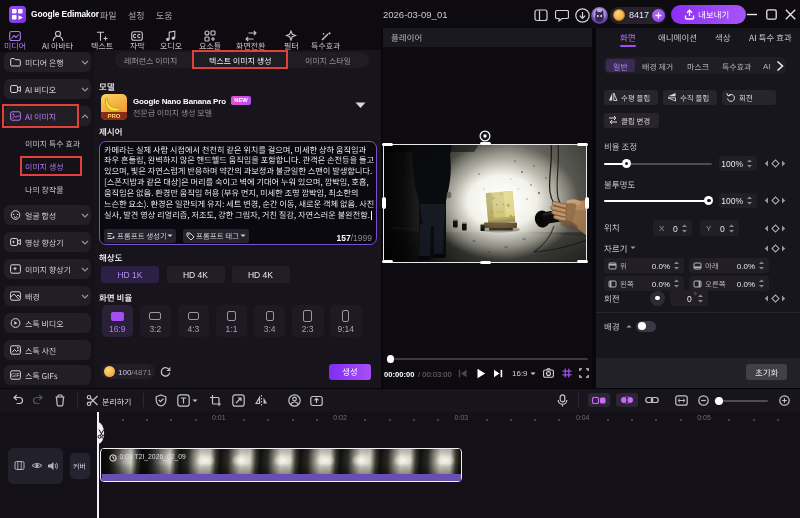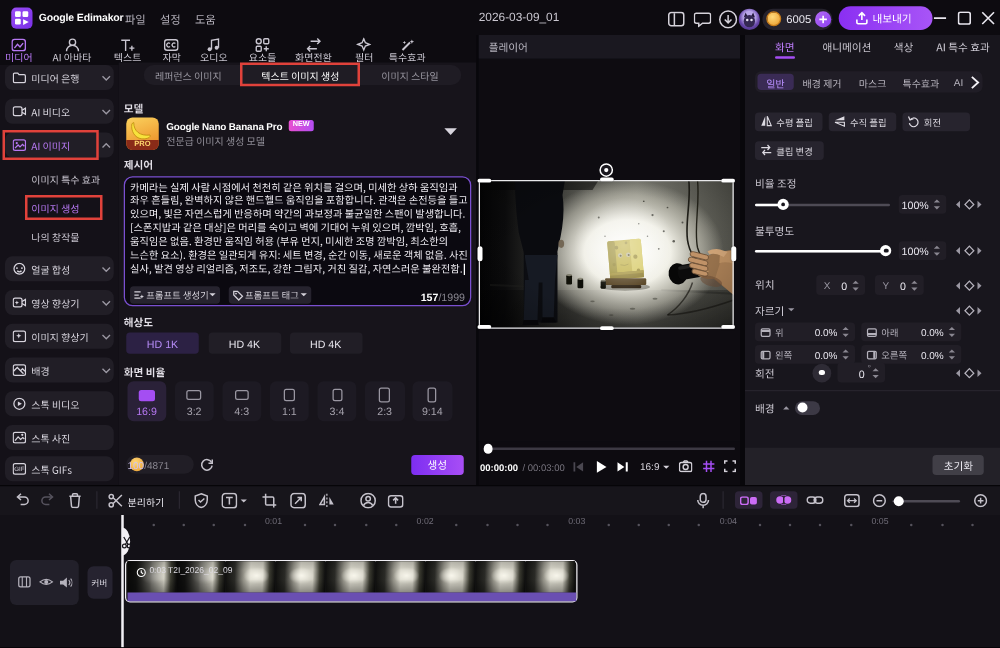--- a/index.html
+++ b/index.html
@@ -34,21 +34,21 @@
     </svg>
     <div style="position:absolute;left:591px;top:7px;width:17px;height:17px;border-radius:50%;background:radial-gradient(circle at 50% 40%,#b9a6e8 0 35%,#6645a8 60%,#3a2a68);"></div>
     <svg style="position:absolute;left:594px;top:9px;" width="11" height="13" viewBox="0 0 11 13">
       <path d="M1 5 L2.5 1 L4 4 Z M10 5 L8.5 1 L7 4 Z" fill="#241a3a"></path>
       <ellipse cx="5.5" cy="8" rx="4.5" ry="5" fill="#342852"></ellipse>
       <circle cx="3.8" cy="7" r="1" fill="#e8e4f2"></circle>
       <circle cx="7.2" cy="7" r="1" fill="#e8e4f2"></circle>
     </svg>
     <div style="position:absolute;left:610px;top:6.5px;width:56px;height:17px;border-radius:9px;background:#25222c;"></div>
     <div style="position:absolute;left:613px;top:9px;width:12px;height:12px;border-radius:50%;background:radial-gradient(circle at 40% 35%,#ffd97a,#e8992a);border:1px solid #c77c1a;"></div>
-    <div style="position:absolute;left:629px;top:10px;font:400 9px 'Liberation Sans', sans-serif;color:#e8e6ee;white-space:nowrap;">6005</div>
+    <div style="position:absolute;left:629px;top:10px;font:400 9px 'Liberation Sans', sans-serif;color:#e8e6ee;white-space:nowrap;">8417</div>
     <div style="position:absolute;left:652px;top:8.5px;width:13px;height:13px;border-radius:50%;background:linear-gradient(135deg,#b56cf5,#8b3ff0);"></div>
     <svg style="position:absolute;left:655px;top:11.5px;" width="7" height="7" viewBox="0 0 7 7">
       <path d="M3.5 0.5 v6 M0.5 3.5 h6" stroke="#fff" stroke-width="1.3"></path>
     </svg>
     <div style="position:absolute;left:671px;top:5px;width:75px;height:19px;border-radius:10px;background:linear-gradient(90deg,#8a2ff2,#a855f7);"></div>
     <svg style="position:absolute;left:684px;top:9px;" width="11" height="11" viewBox="0 0 11 11">
       <path d="M5.5 7 V1.5 M3 3.7 L5.5 1.2 L8 3.7" fill="none" stroke="#fff" stroke-width="1.3"></path>
       <path d="M1.5 6.5 v2.5 a1 1 0 0 0 1 1 h6 a1 1 0 0 0 1 -1 v-2.5" fill="none" stroke="#fff" stroke-width="1.3"></path>
     </svg>
     <svg style="position:absolute;left:698.0px;top:18.0px;overflow:visible" width="1" height="1">
@@ -352,21 +352,21 @@
     <div style="position:absolute;left:265.6px;top:310.8px;width:8px;height:10.5px;border:1.2px solid #9a97a2;border-radius:2px;"></div>
     <div style="position:absolute;left:269.6px;top:324px;font:400 8.5px 'Liberation Sans', sans-serif;color:#a5a2ac;white-space:nowrap;transform:translateX(-50%);">3:4</div>
     <div style="position:absolute;left:292.0px;top:305px;width:31.5px;height:32px;background:#1d1a23;border-radius:5px;"></div>
     <div style="position:absolute;left:303.4px;top:310.0px;width:8.5px;height:12px;border:1.2px solid #9a97a2;border-radius:2px;"></div>
     <div style="position:absolute;left:307.7px;top:324px;font:400 8.5px 'Liberation Sans', sans-serif;color:#a5a2ac;white-space:nowrap;transform:translateX(-50%);">2:3</div>
     <div style="position:absolute;left:330.1px;top:305px;width:31.5px;height:32px;background:#1d1a23;border-radius:5px;"></div>
     <div style="position:absolute;left:342.3px;top:309.8px;width:7px;height:12.5px;border:1.2px solid #9a97a2;border-radius:2px;"></div>
     <div style="position:absolute;left:345.8px;top:324px;font:400 8.5px 'Liberation Sans', sans-serif;color:#a5a2ac;white-space:nowrap;transform:translateX(-50%);">9:14</div>
     <div style="position:absolute;left:101px;top:364px;width:54px;height:15px;background:#211e26;border-radius:8px;"></div>
     <div style="position:absolute;left:104px;top:366px;width:11px;height:11px;border-radius:50%;background:radial-gradient(circle at 40% 35%,#ffd97a,#e8992a);"></div>
-    <div style="position:absolute;left:102px;top:367.5px;font:400 8px 'Liberation Sans', sans-serif;color:#fff;white-space:nowrap;"><span style="color:#cfc2ee">100</span><span style="color:#8a8791">/4871</span></div>
+    <div style="position:absolute;left:118px;top:367.5px;font:400 8px 'Liberation Sans', sans-serif;color:#fff;white-space:nowrap;"><span style="color:#cfc2ee">100</span><span style="color:#8a8791">/4871</span></div>
     <svg style="position:absolute;left:160px;top:366px;" width="11" height="11" viewBox="0 0 11 11">
       <path d="M9.3 4 a4.2 4.2 0 1 0 0.4 2.5" fill="none" stroke="#c5c2cb" stroke-width="1.2"></path>
       <path d="M9.8 1.5 v3 h-3" fill="none" stroke="#c5c2cb" stroke-width="1.2"></path>
     </svg>
     <div style="position:absolute;left:329px;top:364px;width:42px;height:15.5px;border-radius:3px;background:linear-gradient(90deg,#7d2ef2,#a84ef5);"></div>
     <svg style="position:absolute;left:342.2px;top:375.0px;overflow:visible" width="1" height="1">
       <path fill="#ffffff" d="M2 -6.6H2.6V-5.5Q2.6 -5 2.4 -4.4Q2.2 -3.8 1.8 -3.4Q1.4 -2.9 0.8 -2.7L0.4 -3.2Q0.9 -3.5 1.3 -3.8Q1.6 -4.2 1.8 -4.7Q2 -5.1 2 -5.5ZM2.1 -6.6H2.7V-5.5Q2.7 -5.1 2.9 -4.7Q3.1 -4.3 3.4 -4Q3.8 -3.6 4.3 -3.4L3.9 -2.9Q3.3 -3.1 2.9 -3.5Q2.5 -3.9 2.3 -4.4Q2.1 -5 2.1 -5.5ZM6.2 -7H6.9V-2.3H6.2ZM5 -5H6.4V-4.4H5ZM4.6 -6.9H5.3V-2.5H4.6ZM4.4 -2.1Q5.2 -2.1 5.8 -2Q6.3 -1.8 6.6 -1.5Q7 -1.2 7 -0.7Q7 -0.3 6.6 0Q6.3 0.3 5.8 0.5Q5.2 0.7 4.4 0.7Q3.6 0.7 3 0.5Q2.4 0.3 2.1 0Q1.8 -0.3 1.8 -0.7Q1.8 -1.2 2.1 -1.5Q2.4 -1.8 3 -2Q3.6 -2.1 4.4 -2.1ZM4.4 -1.5Q3.5 -1.5 3 -1.3Q2.5 -1.1 2.5 -0.7Q2.5 -0.3 3 -0.1Q3.5 0.1 4.4 0.1Q4.9 0.1 5.4 -0Q5.8 -0.1 6 -0.3Q6.2 -0.5 6.2 -0.7Q6.2 -1.1 5.7 -1.3Q5.2 -1.5 4.4 -1.5Z M10.2 -6.6H10.8V-5.8Q10.8 -5.1 10.5 -4.4Q10.3 -3.8 9.8 -3.3Q9.3 -2.9 8.6 -2.6L8.2 -3.2Q8.8 -3.4 9.3 -3.8Q9.7 -4.2 9.9 -4.7Q10.2 -5.2 10.2 -5.8ZM10.3 -6.6H10.9V-5.8Q10.9 -5.3 11.1 -4.8Q11.4 -4.3 11.8 -4Q12.2 -3.6 12.8 -3.4L12.4 -2.8Q11.7 -3.1 11.3 -3.5Q10.8 -3.9 10.6 -4.5Q10.3 -5.2 10.3 -5.8ZM13.8 -7H14.6V-2.5H13.8ZM12 -2.3Q13.2 -2.3 13.9 -1.9Q14.6 -1.5 14.6 -0.8Q14.6 -0.1 13.9 0.3Q13.2 0.7 12 0.7Q10.8 0.7 10.2 0.3Q9.5 -0.1 9.5 -0.8Q9.5 -1.5 10.2 -1.9Q10.8 -2.3 12 -2.3ZM12 -1.7Q11.5 -1.7 11.1 -1.6Q10.7 -1.5 10.4 -1.3Q10.2 -1.1 10.2 -0.8Q10.2 -0.5 10.4 -0.3Q10.7 -0.1 11.1 -0Q11.5 0.1 12 0.1Q12.6 0.1 13 -0Q13.4 -0.1 13.7 -0.3Q13.9 -0.5 13.9 -0.8Q13.9 -1.1 13.7 -1.3Q13.4 -1.5 13 -1.6Q12.6 -1.7 12 -1.7ZM12.2 -5.4H14V-4.8H12.2Z"></path>
     </svg>
     <div style="position:absolute;left:381px;top:28px;width:2px;height:360px;background:#08070b;"></div>
     <div style="position:absolute;left:383px;top:28px;width:209px;height:19px;background:#1a1820;"></div>

